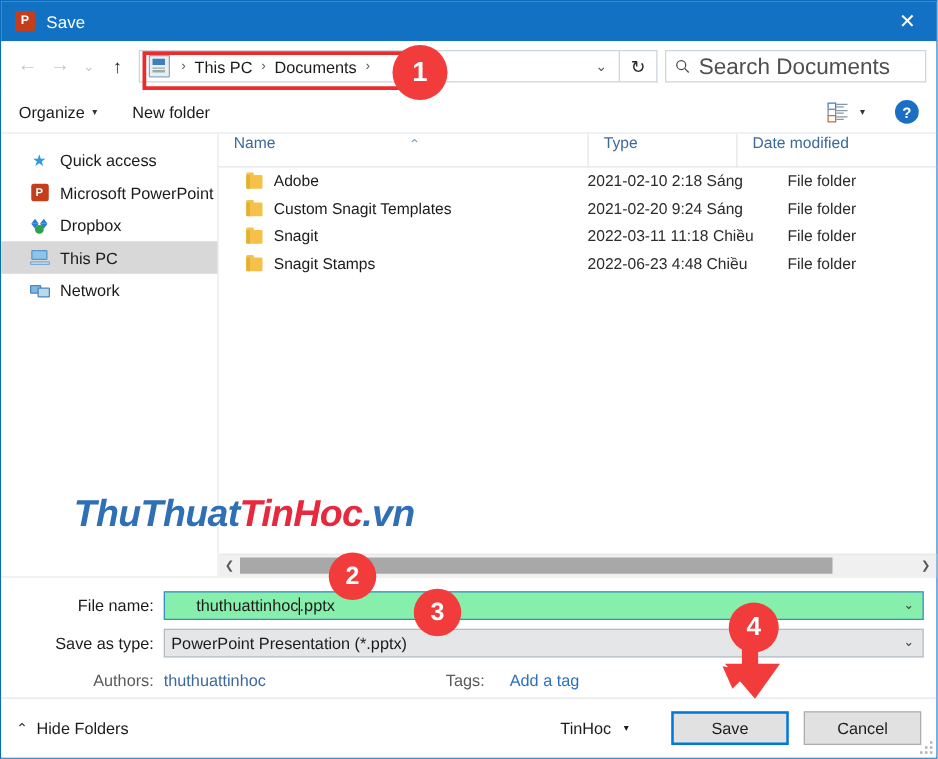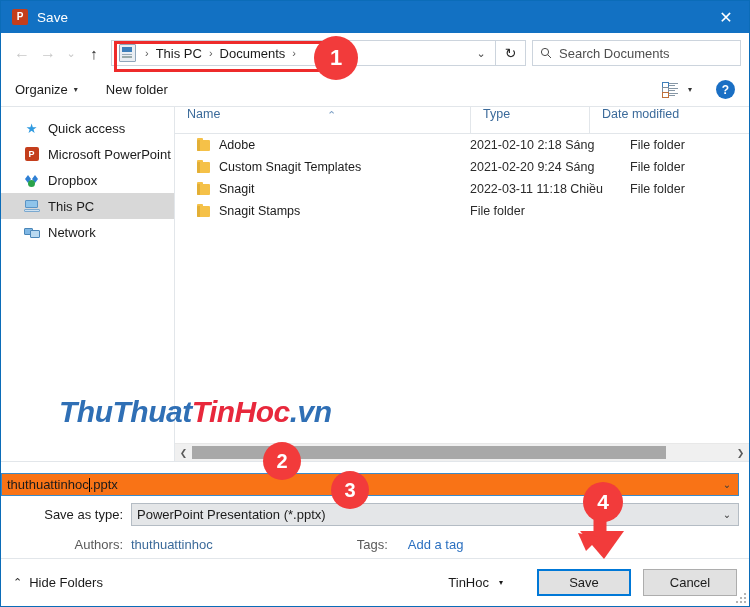--- a/index.html
+++ b/index.html
@@ -84,21 +84,21 @@
   }
   .searchbox{
     width:209px;height:26px;margin-left:6px;flex:0 0 auto;
     border:1px solid #ccd4dd;background:#fff;box-sizing:border-box;
     display:flex;align-items:center;
   }
   .searchbox .s-icon{
     width:26px;display:flex;align-items:center;justify-content:center;
     color:#4a4a4a;font-size:12px;
   }
-  .searchbox .s-ph{color:#4f4f4f;font-size:13px;}
+  .searchbox .s-ph{color:#4f4f4f;font-size:18px;}
 
   
   .toolbar{
     height:34px;flex:0 0 34px;background:#ffffff;
     display:flex;align-items:center;padding:0 14px;box-sizing:border-box;
     border-bottom:1px solid #e2e6ea;
   }
   .tbitem{font-size:13px;color:#1b1b1b;display:flex;align-items:center;margin-right:28px;}
   .tbitem .caret{font-size:8px;margin-left:6px;color:#333;}
   .tbspacer{flex:1 1 auto;}
@@ -217,21 +217,21 @@
   }
   .frow{display:flex;align-items:center;height:24px;margin-bottom:6px;}
   .flabel{
     width:130px;flex:0 0 130px;text-align:right;padding-right:8px;
     font-size:13px;color:#1b1b1b;box-sizing:border-box;
   }
   .fctl{
     flex:1 1 auto;margin-right:10px;height:23px;box-sizing:border-box;
     display:flex;align-items:center;position:relative;
   }
-  .fctl.input{border:1px solid #3a8ac8;background:#f97316;}
+  .fctl.input{border:1px solid #3a8ac8;background:#86efac;padding-left:20px;}
   .fctl.select{border:1px solid #b4bcc4;background:#e4e6e8;}
   .fval{font-size:13px;color:#1b1b1b;padding-left:5px;white-space:nowrap;}
   .caretbar{
     display:inline-block;width:1px;height:14px;background:#000;
     vertical-align:-3px;
   }
   .fdrop{
     margin-left:auto;width:22px;height:21px;display:flex;align-items:center;
     justify-content:center;color:#3a3a3a;font-size:10px;
   }
@@ -423,40 +423,42 @@
             <span>Snagit</span>
           </div>
           <div class="cell date">2022-03-11 11:18 Chiều</div>
           <div class="cell type">File folder</div>
         </div>
         <div class="row">
           <div class="cell name">
             <span class="folder"></span>
             <span>Snagit Stamps</span>
           </div>
+          <div class="cell date">2022-06-23 4:48 Chiều</div>
           <div class="cell type">File folder</div>
         </div>
       </div>
 
       <div class="hscroll">
         <div class="hs-arrow">❮</div>
         <div class="hs-track">
           <div class="hs-thumb"></div>
         </div>
         <div class="hs-arrow">❯</div>
       </div>
     </div>
 
     <div class="watermark">
       <span class="wm-blue">ThuThuat</span><span class="wm-red">TinHoc</span><span class="wm-blue">.vn</span>
     </div>
   </div>
 
   <div class="form">
     <div class="frow">
+      <div class="flabel">File name:</div>
       <div class="fctl input">
         <span class="fval"><span>thuthuattinhoc</span><span class="caretbar"></span><span>.pptx</span></span>
         <span class="fdrop">⌄</span>
       </div>
     </div>
     <div class="frow">
       <div class="flabel">Save as type:</div>
       <div class="fctl select">
         <span class="fval">PowerPoint Presentation (*.pptx)</span>
         <span class="fdrop">⌄</span>

